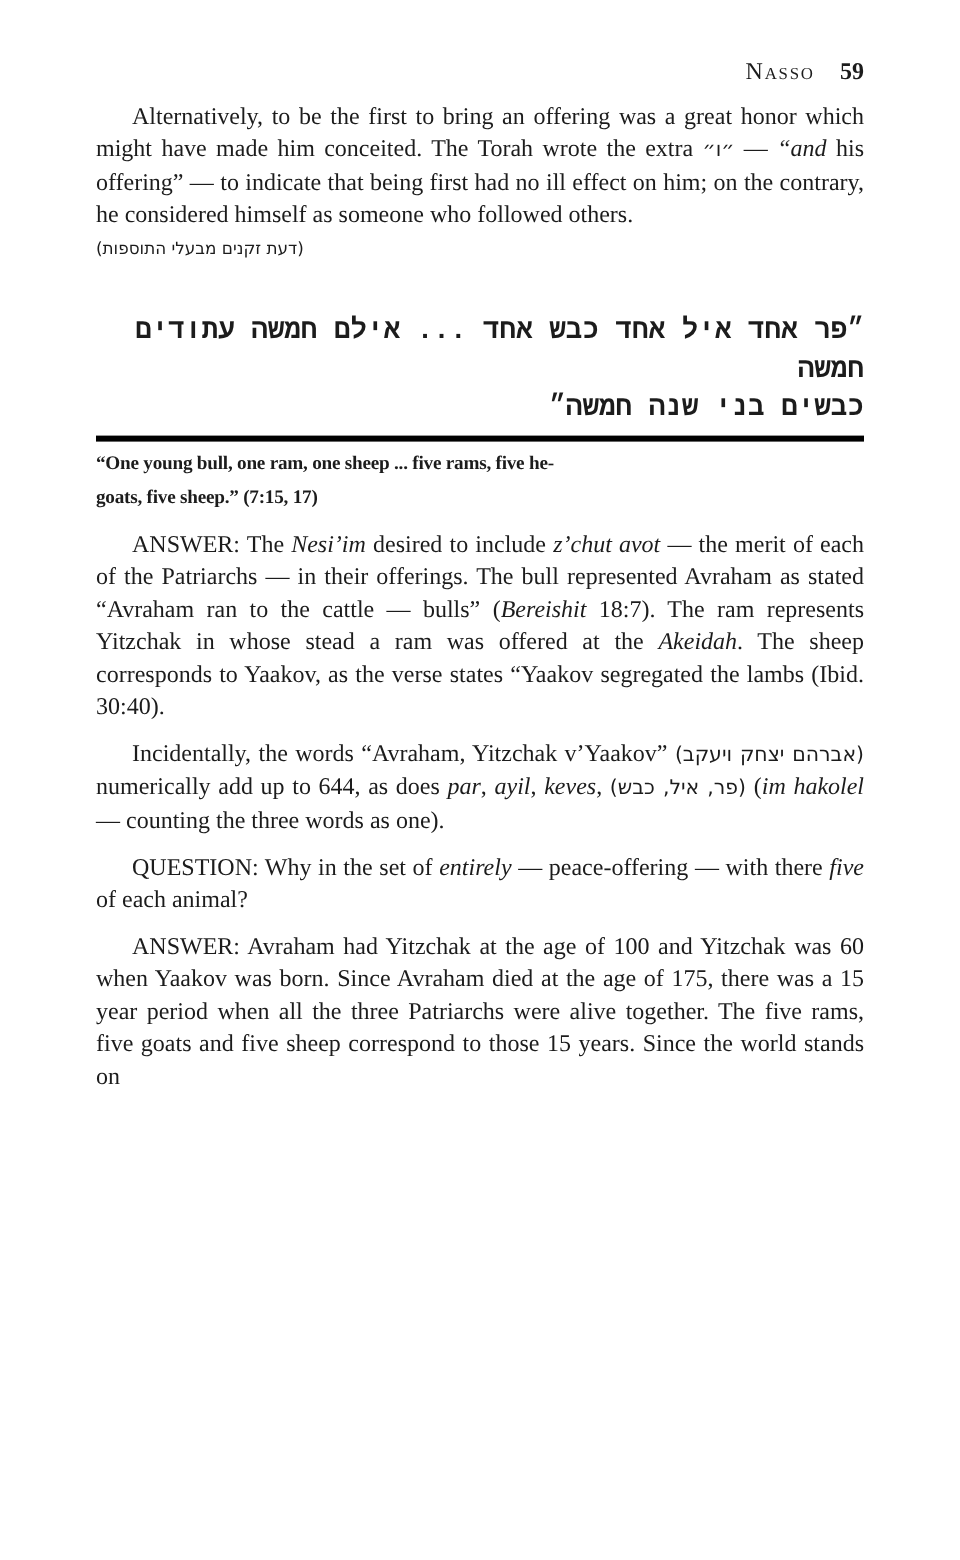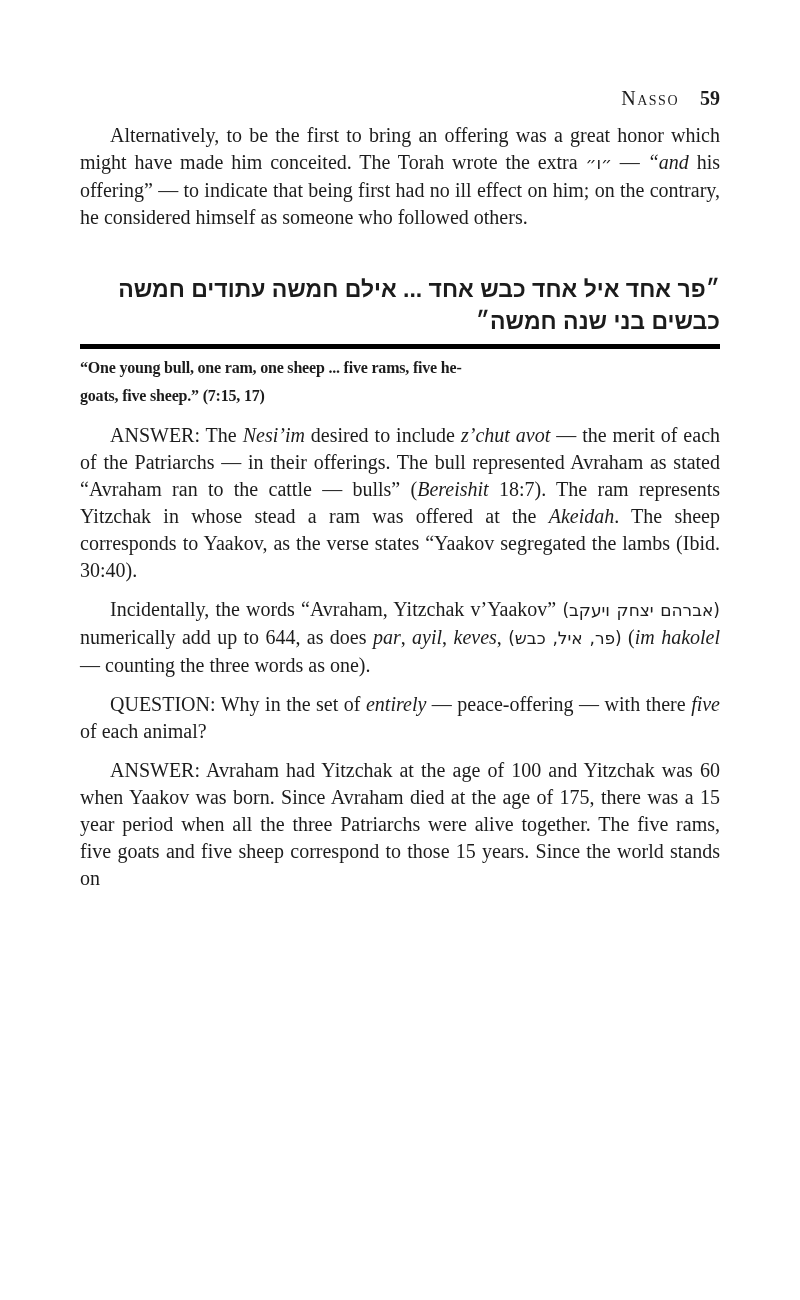--- a/index.html
+++ b/index.html
@@ -3,21 +3,21 @@
 <meta charset="utf-8">
 <style>
   html, body { margin: 0; padding: 0; background: #ffffff; }
   body {
     width: 800px; height: 1300px;
     font-family: "Liberation Serif", serif;
     color: #1c1c1c;
     overflow: hidden;
   }
   .page { width: 800px; height: 1300px; position: relative; }
-  .content { width: 640px; margin: 12px auto; padding-top: 74px; }
+  .content { width: 640px; margin: 0 auto; padding-top: 48px; }
 
   .pg-header {
     text-align: right;
     font-size: 20px;
     line-height: 24px;
   }
   .pg-header .book-title {
     font-variant: small-caps;
     letter-spacing: 1.5px;
   }
@@ -41,21 +41,21 @@
     direction: rtl;
     font-family: "DejaVu Sans", sans-serif;
     font-size: 14px;
     line-height: 20px;
     margin-top: 5px;
   }
 
   .heading-hebrew {
     direction: rtl;
     text-align: right;
-    font-family: Liberation Sans, sans-serif;
+    font-family: Liberation Mono, monospace;
     font-weight: bold;
     font-size: 23px;
     line-height: 32px;
     margin-top: 42px;
   }
   .rule {
     border-top: 5px solid #000000;
     margin-top: 7px;
   }
   .heading-english {
@@ -77,20 +77,21 @@
 <body>
 
 <div class="page">
   <div class="content">
     <div class="pg-header">
       <span class="book-title">Nasso</span>
       <span class="pg-num">59</span>
     </div>
     <div>
         <p class="body sp-md"><span>Alternatively, to be the first to bring an offering was a great honor which might have made him conceited. The Torah wrote the extra </span><span class="he" dir="rtl">״ו״</span><span> — </span><span class="it">“and</span><span> his offering” — to indicate that being first had no ill effect on him; on the contrary, he considered himself as someone who followed others.</span></p>
+        <div class="citation">(דעת זקנים מבעלי התוספות)</div>
         <div class="heading-hebrew">״פר אחד איל אחד כבש אחד ... אילם חמשה עתודים חמשה<br>כבשים בני שנה חמשה״</div>
         <div class="rule"></div>
         <div class="heading-english">“One young bull, one ram, one sheep ... five rams, five he-<br>goats, five sheep.” (7:15, 17)</div>
         <p class="body"><span>ANSWER: The </span><span class="it">Nesi’im</span><span> desired to include </span><span class="it">z’chut avot</span><span> — the merit of each of the Patriarchs — in their offerings. The bull represented Avraham as stated “Avraham ran to the cattle — bulls” (</span><span class="it">Bereishit</span><span> 18:7). The ram represents Yitzchak in whose stead a ram was offered at the </span><span class="it">Akeidah</span><span>. The sheep corresponds to Yaakov, as the verse states “Yaakov segregated the lambs (Ibid. 30:40).</span></p>
         <p class="body"><span>Incidentally, the words “Avraham, Yitzchak v’Yaakov” </span><span class="he" dir="rtl">(אברהם יצחק ויעקב)</span><span> numerically add up to 644, as does </span><span class="it">par</span><span>, </span><span class="it">ayil</span><span>, </span><span class="it">keves</span><span>, </span><span class="he" dir="rtl">(פר, איל, כבש)</span><span> (</span><span class="it">im hakolel</span><span> — counting the three words as one).</span></p>
         <p class="body sp-lg"><span>QUESTION: Why in the set of </span><span class="it">entirely</span><span> — peace-offering — with there </span><span class="it">five</span><span> of each animal?</span></p>
         <p class="body"><span>ANSWER: Avraham had Yitzchak at the age of 100 and Yitzchak was 60 when Yaakov was born. Since Avraham died at the age of 175, there was a 15 year period when all the three Patriarchs were alive together. The five rams, five goats and five sheep correspond to those 15 years. Since the world stands on</span></p>
       </div>
   </div>
 </div>

